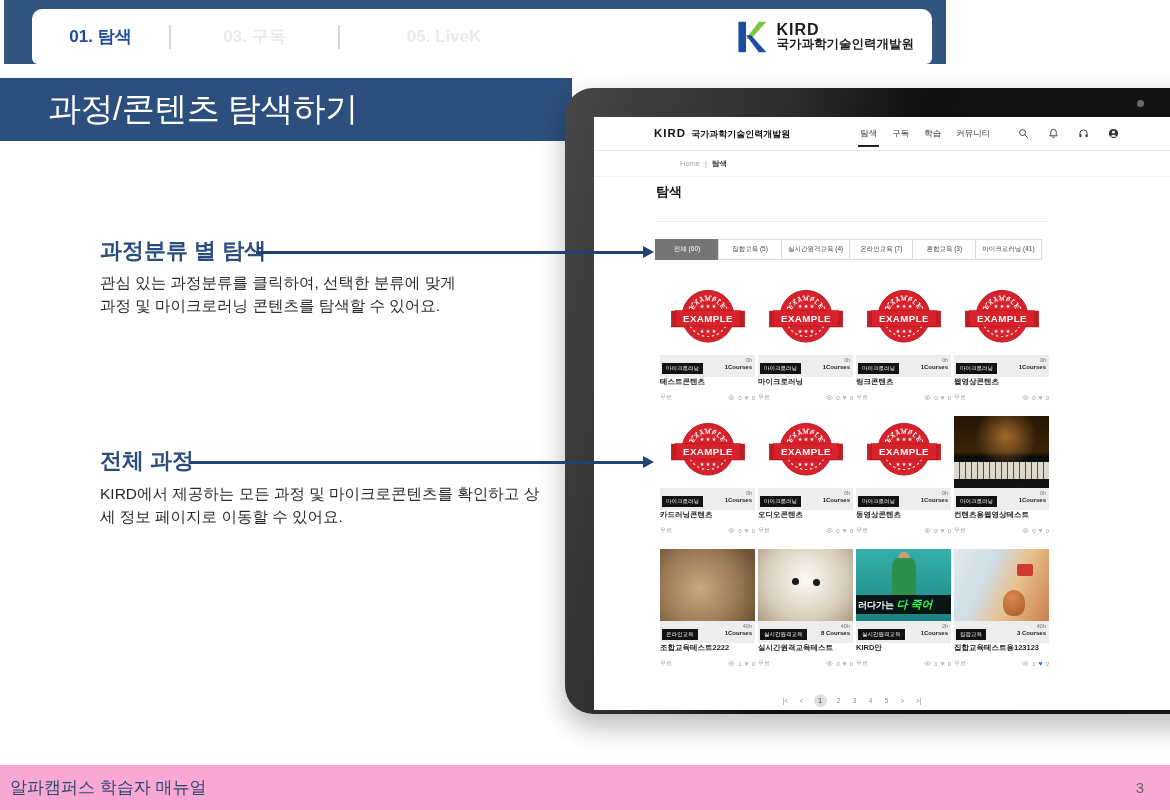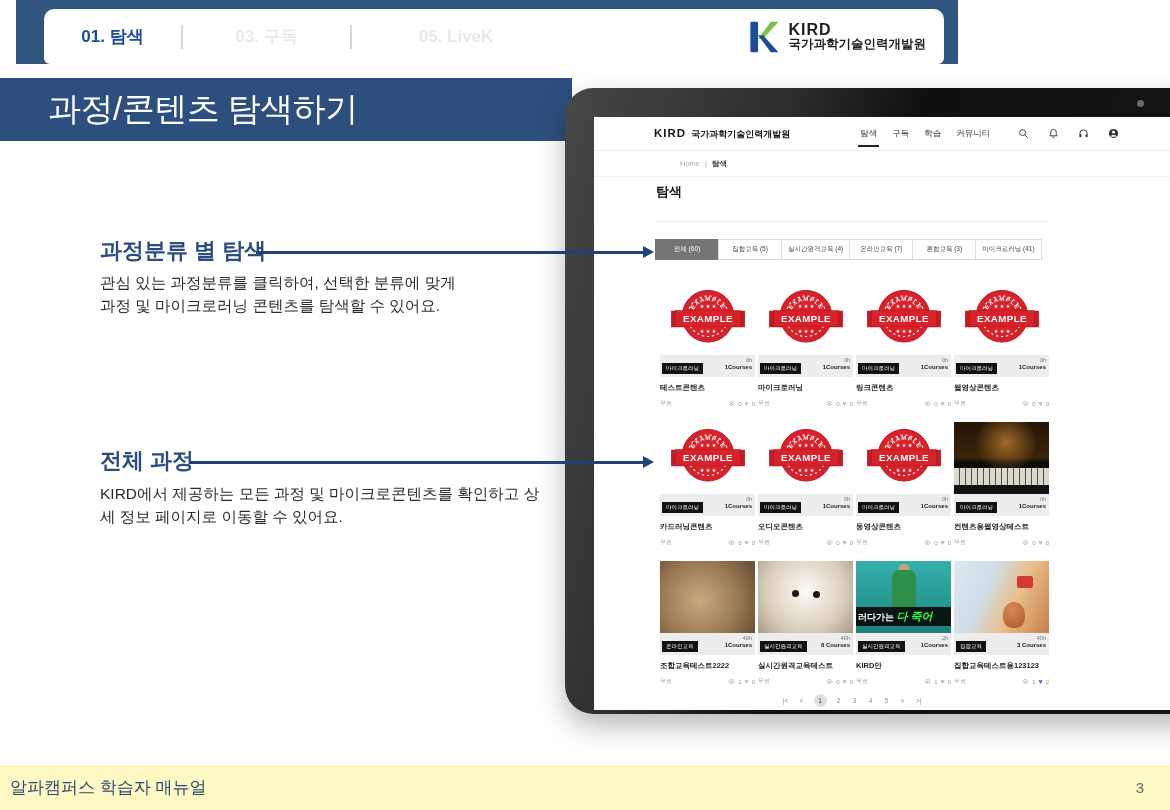--- a/index.html
+++ b/index.html
@@ -1,21 +1,21 @@
 <!DOCTYPE html>
 <html><head>
 <meta charset="utf-8">
 <style>
   * { margin:0; padding:0; box-sizing:border-box; }
   html,body { width:1170px; height:810px; }
   body { position:relative; overflow:hidden; background:#fff;
          font-family:"Liberation Sans","DejaVu Sans",sans-serif; }
 
   
-  .topbar { position:absolute; left:16px; top:0; width:942px; height:64px; background:#30567F; }
+  .topbar { position:absolute; left:4px; top:0; width:942px; height:64px; background:#30567F; }
   .nav-pill { position:absolute; left:28px; top:9px; right:14px; height:55px; background:#fff;
               border-radius:10px 10px 6px 6px; display:flex; align-items:center; }
   .slide-tab { display:flex; align-items:center; justify-content:center;
                font-size:17px; font-weight:bold; }
   .slide-tab.active { color:#1B4B9B; }
   .slide-tab.inactive { color:#E7E9EC; }
   .tab-sep { width:1px; height:24px; background:#d7d7d7; }
   .brand { margin-left:auto; margin-right:18px; display:flex; align-items:center; gap:8px; }
   .brand-text { line-height:1.05; }
   .brand-kird { font-size:16px; font-weight:bold; color:#1c1c1c; letter-spacing:1px; }
@@ -80,21 +80,21 @@
           grid-template-columns:repeat(4,95px); column-gap:3px; row-gap:14px; }
   .card { width:95px; }
   .card-img { position:relative; height:72px; background:#fff; display:flex; align-items:center;
               justify-content:center; overflow:hidden; }
   .card-meta { position:relative; height:22px; background:#ededed; }
   .tag-badge { position:absolute; left:2px; bottom:3px; background:#121212; color:#fff;
                font-size:5.5px; padding:2px 4px; }
   .meta-info { position:absolute; right:3px; top:2px; text-align:right; line-height:1.3; }
   .meta-hours { font-size:5.5px; color:#777; }
   .meta-courses { font-size:6px; color:#222; font-weight:bold; }
-  .card-title { margin-top:6px; font-size:7.5px; font-weight:bold; color:#222; white-space:nowrap;
+  .card-title { margin-top:0; font-size:7.5px; font-weight:bold; color:#222; white-space:nowrap;
                 overflow:hidden; }
   .card-stats { margin-top:6px; display:flex; justify-content:space-between; align-items:center;
                 font-size:6px; color:#9a9a9a; }
   .stat-right { display:flex; align-items:center; gap:3px; }
   .heart { color:#b9b9b9; font-size:7px; }
   .heart.liked { color:#3b6fd4; }
 
   
   .img-piano { background:radial-gradient(circle at 55% 28%, rgba(255,165,70,.55), transparent 42%),
                linear-gradient(180deg,#241505 0%,#3a2508 50%,#0b0b0b 56%,#141414 100%); }
@@ -117,21 +117,21 @@
   .sqb { position:absolute; right:24px; bottom:5px; width:22px; height:26px;
          background:radial-gradient(circle at 40% 30%,#d8874f,#a85c2e); border-radius:50% 50% 40% 40%; }
 
   
   .pager { position:absolute; left:62px; bottom:3px; width:392px; display:flex; justify-content:center;
            align-items:center; gap:8px; font-size:6.5px; color:#8d8d8d; }
   .pg { min-width:8px; text-align:center; }
   .pg.current { width:13px; height:13px; line-height:13px; border-radius:50%; background:#e0e0e0; color:#333; }
 
   
-  .footer { position:absolute; left:0; top:765px; width:1170px; height:45px; background:#fef9c3;
+  .footer { position:absolute; left:0; top:765px; width:1170px; height:45px; background:#f9a8d4;
             display:flex; align-items:center; }
   .footer-left { margin-left:10px; color:#2B4A73; font-size:17px; }
   .footer-page { position:absolute; right:26px; color:#666; font-size:15px; }
 </style>
 </head>
 <body>
 
 <div class="topbar">
   <div class="nav-pill">
     <div id="slide-tabs" style="display:flex;align-items:center;height:100%;">

